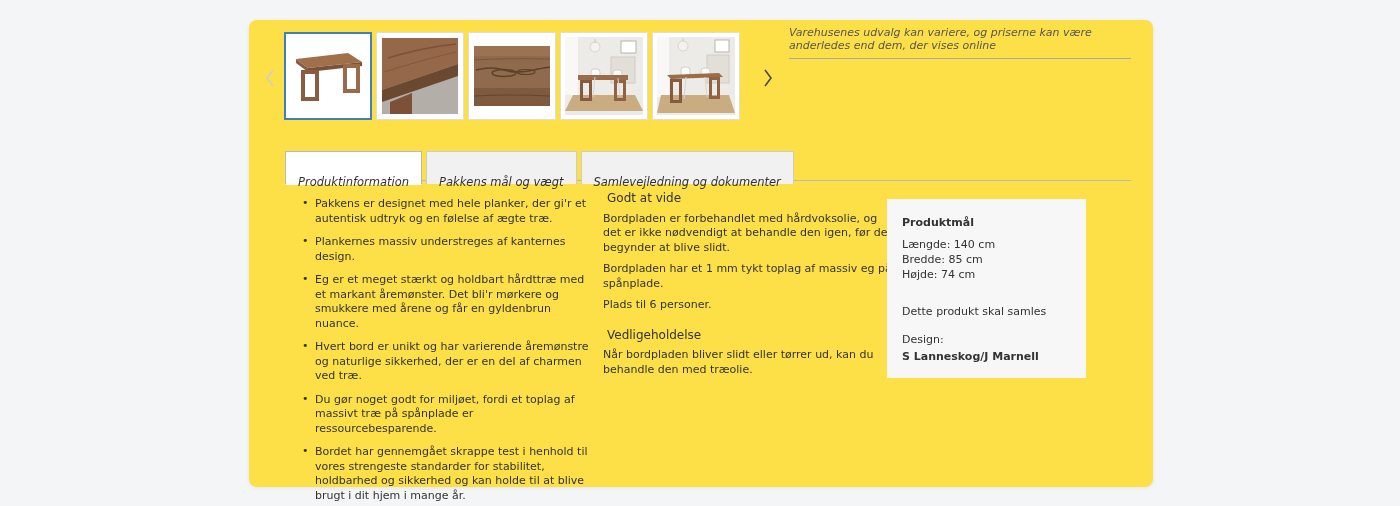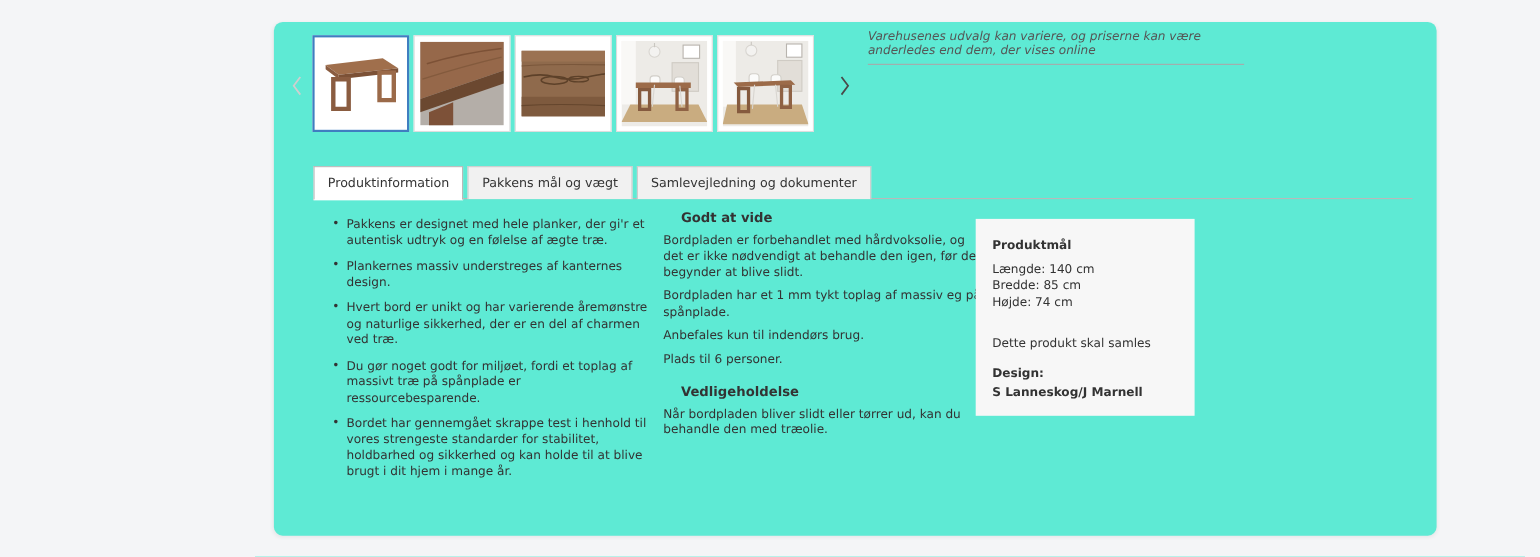--- a/index.html
+++ b/index.html
@@ -4,22 +4,22 @@
 <style>
   * { box-sizing: border-box; }
   html,body { margin:0; padding:0; }
   body {
     width:1400px; height:506px; position:relative; overflow:hidden;
     background:#f4f5f7;
     font-family:"DejaVu Sans","Liberation Sans",sans-serif;
     color:#333;
   }
   .card {
-    position:absolute; left:249px; top:20px; width:1057px; height:467px;
-    background:#5eead4; border-radius:8px;
+    position:absolute; left:249px; top:20px; width:904px; height:467px;
+    background:#fde047; border-radius:8px;
     box-shadow:0 1px 4px rgba(0,0,0,0.07);
   }
   
   .nav-btn {
     position:absolute; width:22px; height:30px; border:none; background:none;
     padding:0; cursor:pointer; display:flex; align-items:center; justify-content:center;
   }
   .nav-prev { left:10px; top:44px; }
   .nav-next { left:508px; top:44px; }
   .thumbs { position:absolute; left:35px; top:12px; display:flex; gap:4px; }
@@ -34,55 +34,55 @@
     position:absolute; left:540px; top:6px; width:342px;
     font-size:11px; font-style:italic; color:#555; line-height:13px;
     padding-bottom:6px; border-bottom:1px solid #a9a9a9;
   }
   
   .tabbar {
     position:absolute; left:36px; top:131px; right:22px; height:30px;
     border-bottom:1px solid #b9b9b9; display:flex; gap:4px;
   }
   .tab {
-    height:30px; line-height:28px; padding:0 12px; font-size:11.5px;
+    height:30px; line-height:28px; padding:16px 12px; font-size:11.5px;
     background:#f1f1f1; border:1px solid #ccc; border-bottom:none;
-    color:#333; cursor:pointer; white-space:nowrap;
+    color:#333; cursor:pointer; white-space:nowrap;font-style:italic;
   }
   .tab.active {
     background:#fff; border:1px solid #b9b9b9; border-bottom:1px solid #fff;
     height:31px; margin-bottom:-1px;
   }
   
   .bullets {
     position:absolute; left:50px; top:177px; width:292px;
     margin:0; padding:0; list-style:none;
     font-size:11px; line-height:14.5px;
   }
   .bullets li { position:relative; padding-left:16px; margin-bottom:9px; }
   .bullets li::before {
     content:"\2022"; position:absolute; left:3px; top:-1px;
     font-size:11px; color:#333;
   }
   .middle {
     position:absolute; left:354px; top:171px; width:292px;
     font-size:11px; line-height:14.5px;
   }
-  .middle h3 { font-size:12px; margin:0 0 6px 16px; font-weight:bold; }
+  .middle h3 { font-size:12px; margin:0 0 6px 4px; font-weight:normal; }
   .middle h3.second { margin-top:15px; }
   .middle p { margin:0 0 7px 0; }
   .infobox {
     position:absolute; left:638px; top:179px; width:199px; min-height:172px;
     background:#f7f7f7; padding:16px 15px 14px 15px;
     font-size:11px; line-height:15px;
   }
   .infobox h4 { font-size:11px; font-weight:bold; margin:0 0 7px 0; }
   .infobox .measure-line { margin:0; }
   .infobox .assembly-note { margin-top:22px; }
-  .infobox .design-label { margin-top:13px; font-weight:bold; }
+  .infobox .design-label { margin-top:13px; font-weight:normal; }
   .infobox .designer { margin-top:2px;font-weight:bold; }
 </style>
 </head>
 <body>
 
 <div class="card">
 
   <button class="nav-btn nav-prev">
     <span>
       <svg width="12" height="20" viewBox="0 0 12 20">
@@ -183,30 +183,30 @@
 
   <div class="tabbar">
     <div class="tab active">Produktinformation</div>
     <div class="tab">Pakkens mål og vægt</div>
     <div class="tab">Samlevejledning og dokumenter</div>
   </div>
 
   <ul class="bullets">
     <li>Pakkens er designet med hele planker, der gi'r et autentisk udtryk og en følelse af ægte træ.</li>
     <li>Plankernes massiv understreges af kanternes design.</li>
+    <li>Eg er et meget stærkt og holdbart hårdttræ med et markant åremønster. Det bli'r mørkere og smukkere med årene og får en gyldenbrun nuance.</li>
     <li>Hvert bord er unikt og har varierende åremønstre og naturlige sikkerhed, der er en del af charmen ved træ.</li>
     <li>Du gør noget godt for miljøet, fordi et toplag af massivt træ på spånplade er ressourcebesparende.</li>
     <li>Bordet har gennemgået skrappe test i henhold til vores strengeste standarder for stabilitet, holdbarhed og sikkerhed og kan holde til at blive brugt i dit hjem i mange år.</li>
   </ul>
 
   <div class="middle">
     <h3>Godt at vide</h3>
     <p>Bordpladen er forbehandlet med hårdvoksolie, og det er ikke nødvendigt at behandle den igen, før den begynder at blive slidt.</p>
     <p>Bordpladen har et 1 mm tykt toplag af massiv eg på spånplade.</p>
-    <p>Anbefales kun til indendørs brug.</p>
     <p>Plads til 6 personer.</p>
     <h3 class="second">Vedligeholdelse</h3>
     <p>Når bordpladen bliver slidt eller tørrer ud, kan du behandle den med træolie.</p>
   </div>
 
   <div class="infobox">
     <h4>Produktmål</h4>
     <p class="measure-line">Længde: 140 cm</p>
     <p class="measure-line">Bredde: 85 cm</p>
     <p class="measure-line">Højde: 74 cm</p>

